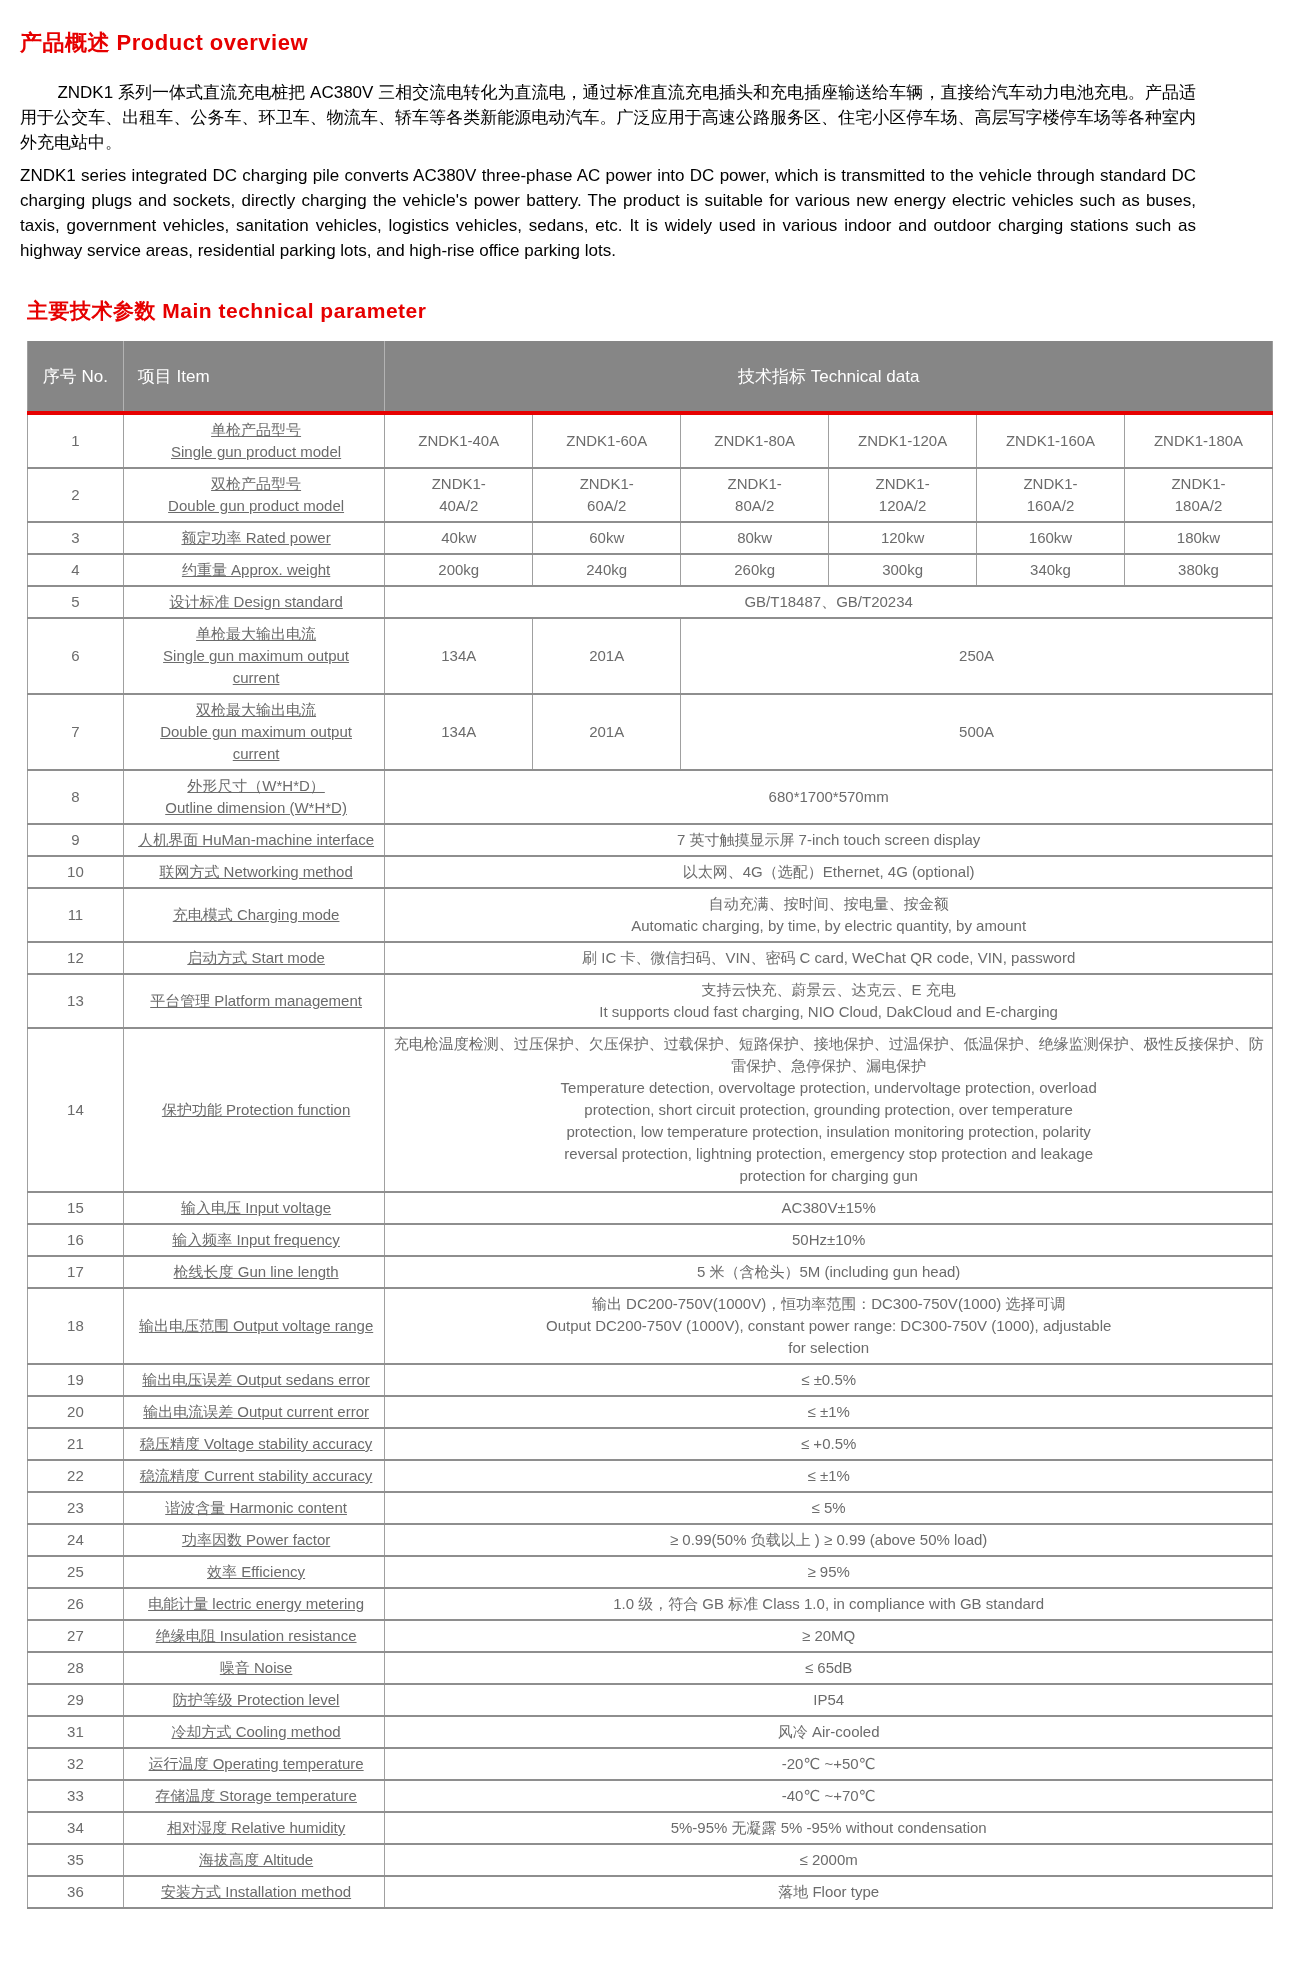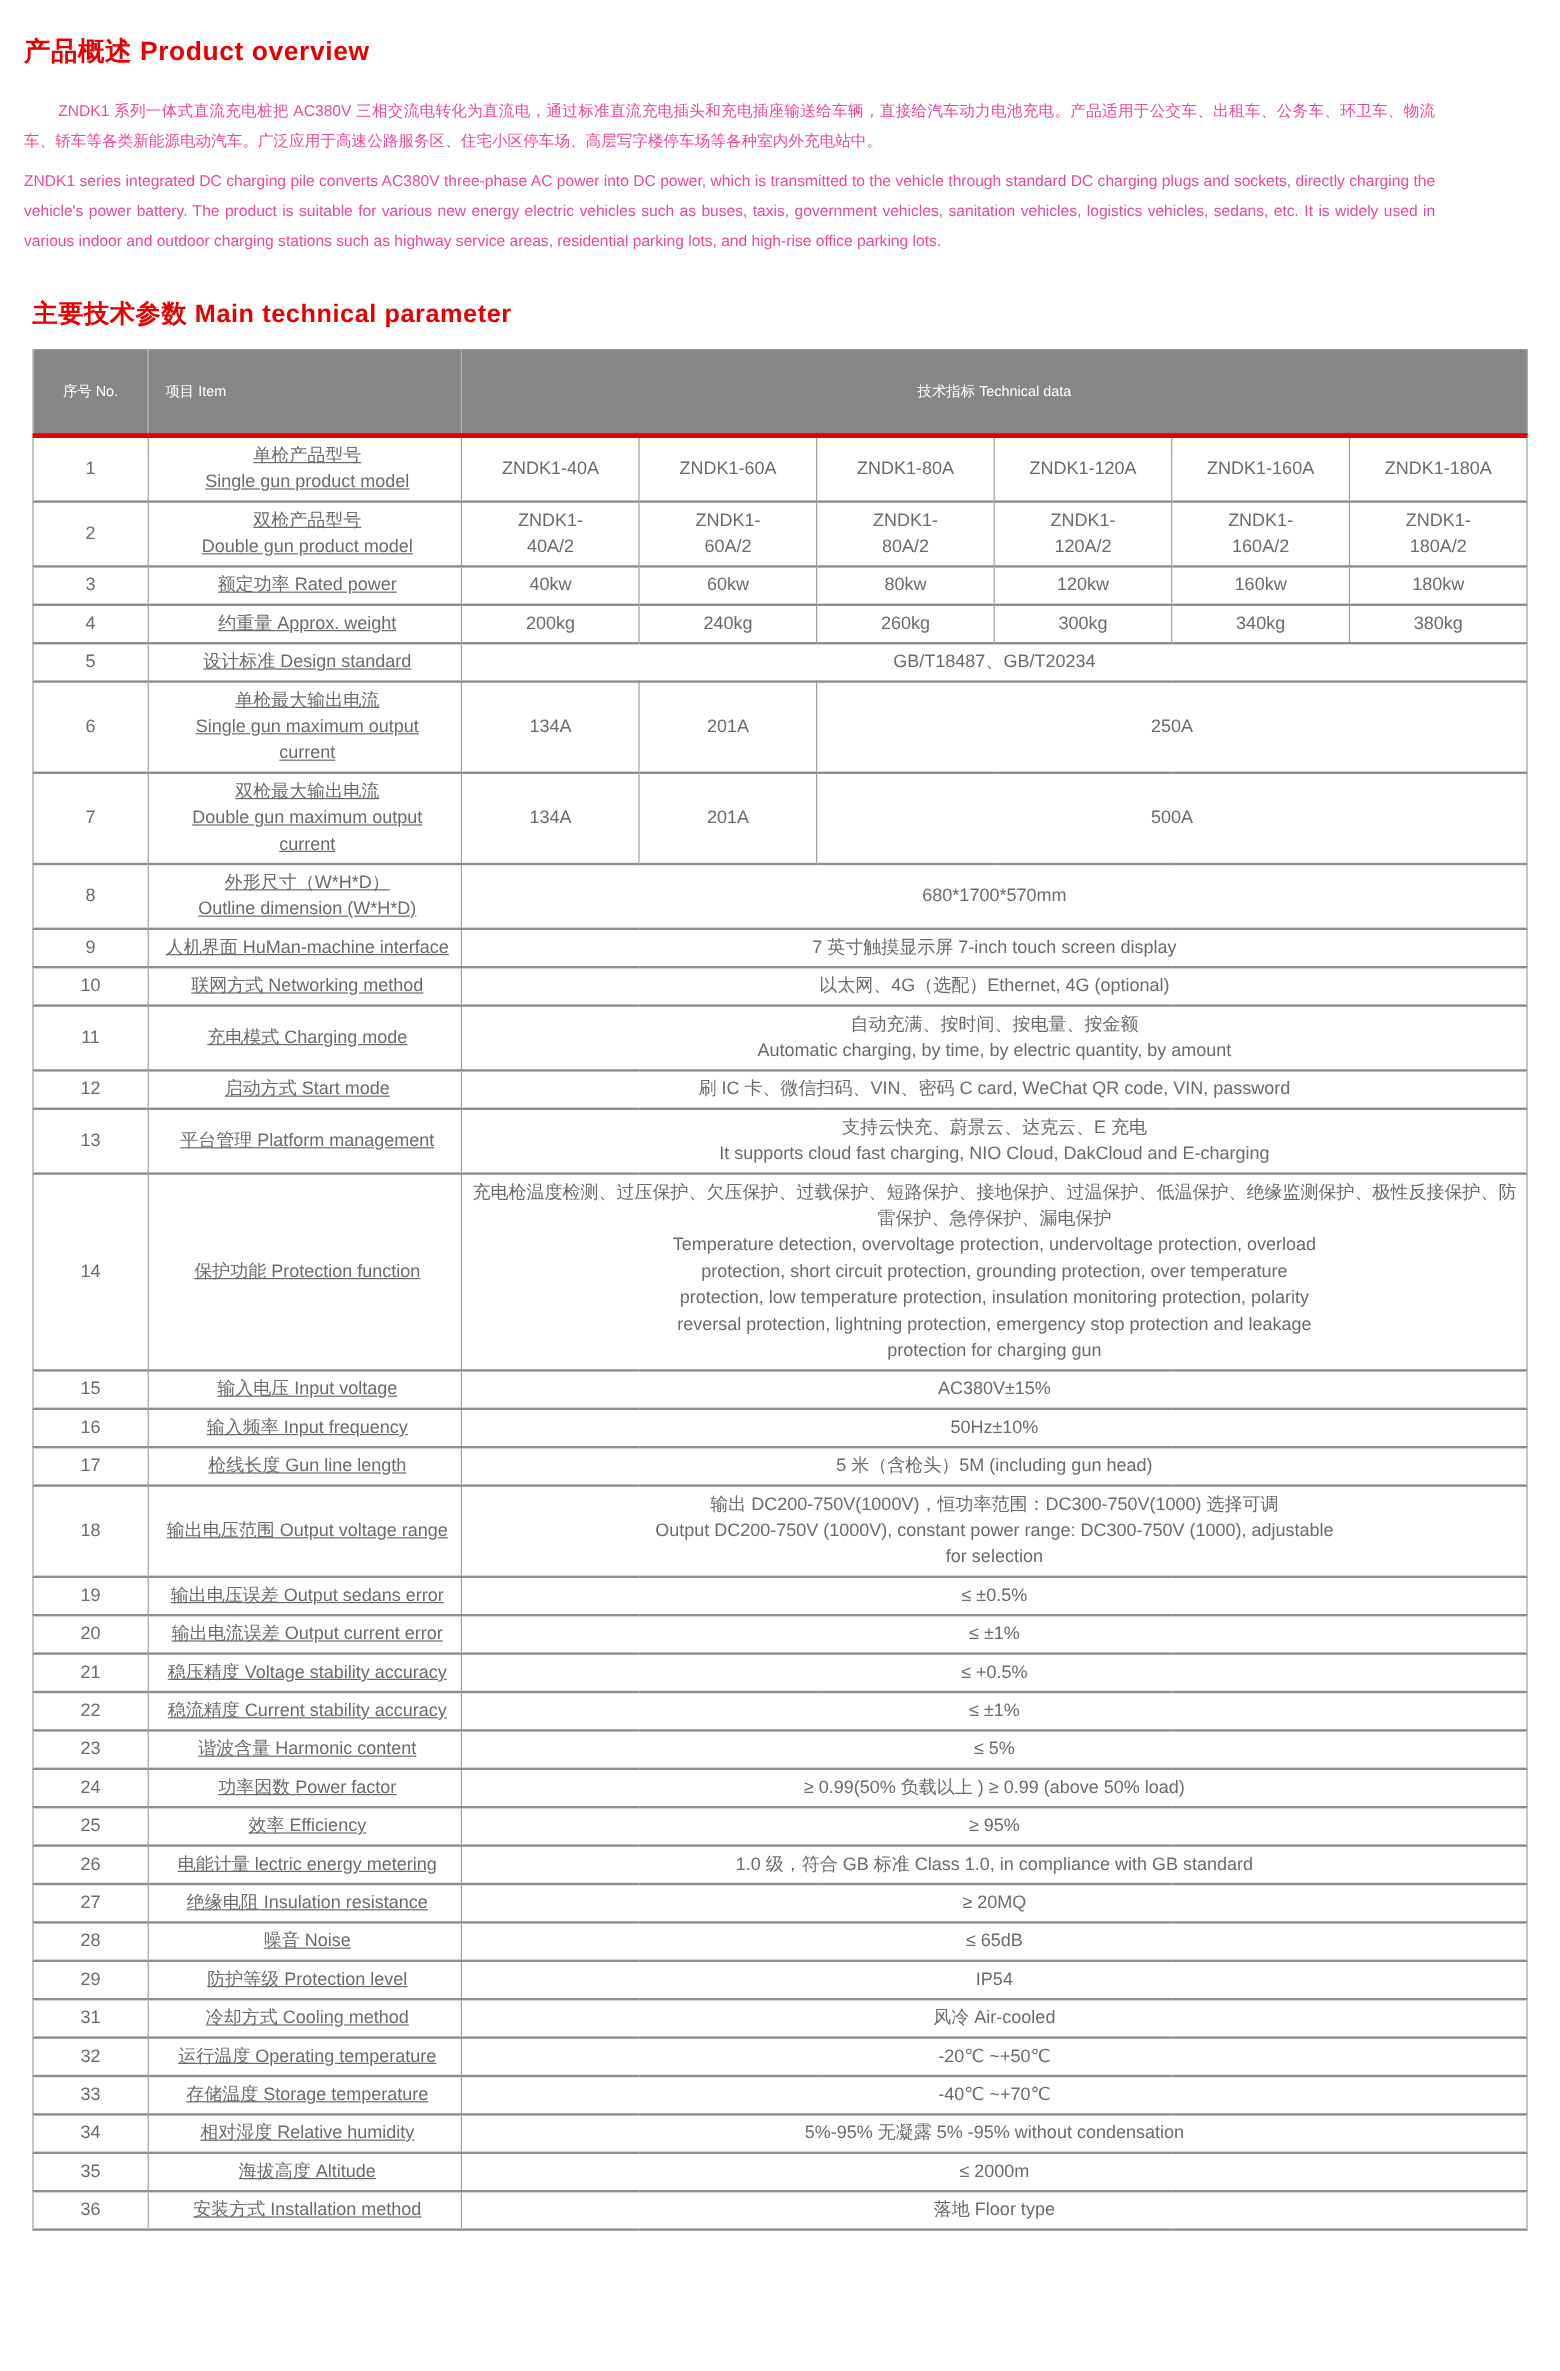--- a/index.html
+++ b/index.html
@@ -19,44 +19,44 @@
     font-size: 22px;
     font-weight: bold;
     margin: 4px 0 22px 0;
     letter-spacing: 0.5px;
   }
   .section-title.second {
     font-size: 21px;
     margin: 34px 0 16px 7px;
   }
   .para {
-    font-size: 13px;
+    font-size: 17px;
     line-height: 25px;
-    color: #ec4899;
+    color: #000000;
     text-align: justify;
     margin: 0 0 6px 0;
   }
   .para.cn {
     text-indent: 2.2em;
     margin-bottom: 8px;
   }
   table.spec {
     width: 1246px;
     margin-left: 7px;
     border-collapse: collapse;
     table-layout: fixed;
     border-left: 1px solid #9f9f9f;
     border-right: 1px solid #9f9f9f;
     border-bottom: 2px solid #8e8e8e;
   }
   table.spec thead th {
     background: #868686;
     color: #ffffff;
     font-weight: normal;
-    font-size: 12px;
+    font-size: 17px;
     height: 68px;
     border-bottom: 4px solid #e60000;
     vertical-align: middle;
   }
   table.spec thead th + th {
     border-left: 1px solid #b3b3b3;
   }
   table.spec thead th.col-item {
     text-align: left;
     padding-left: 14px;

